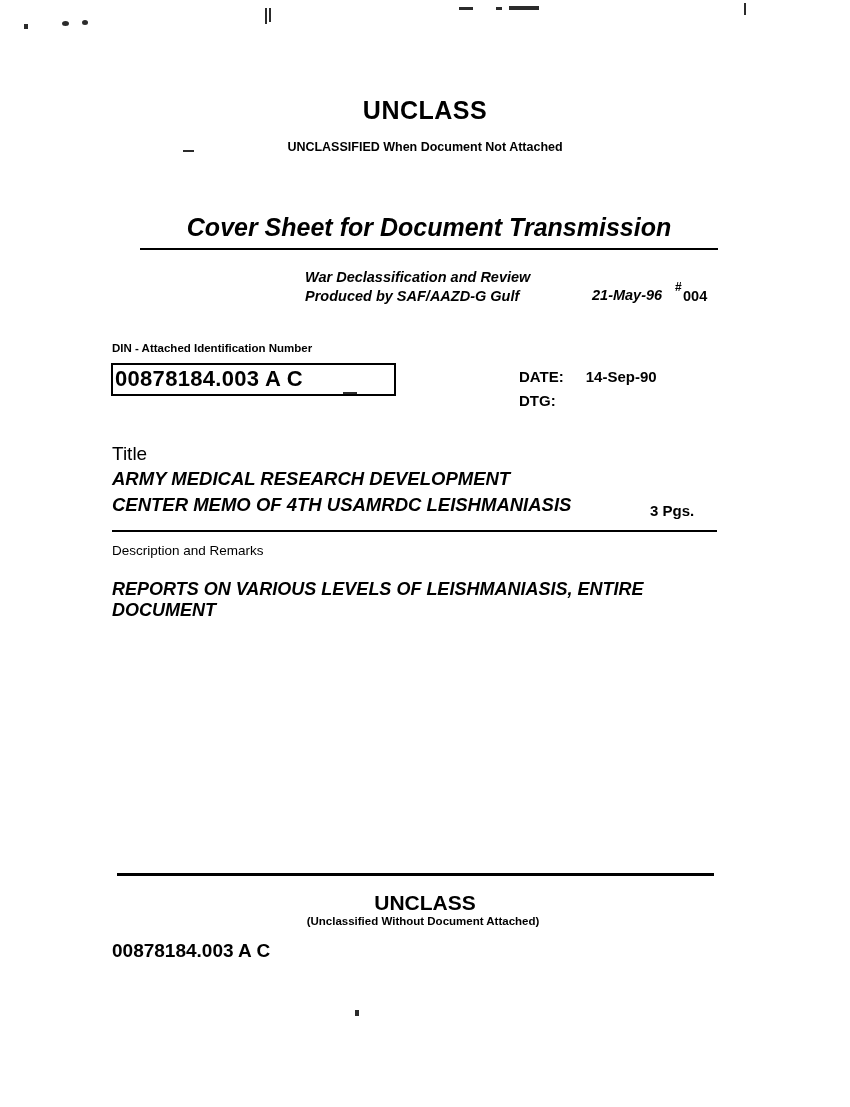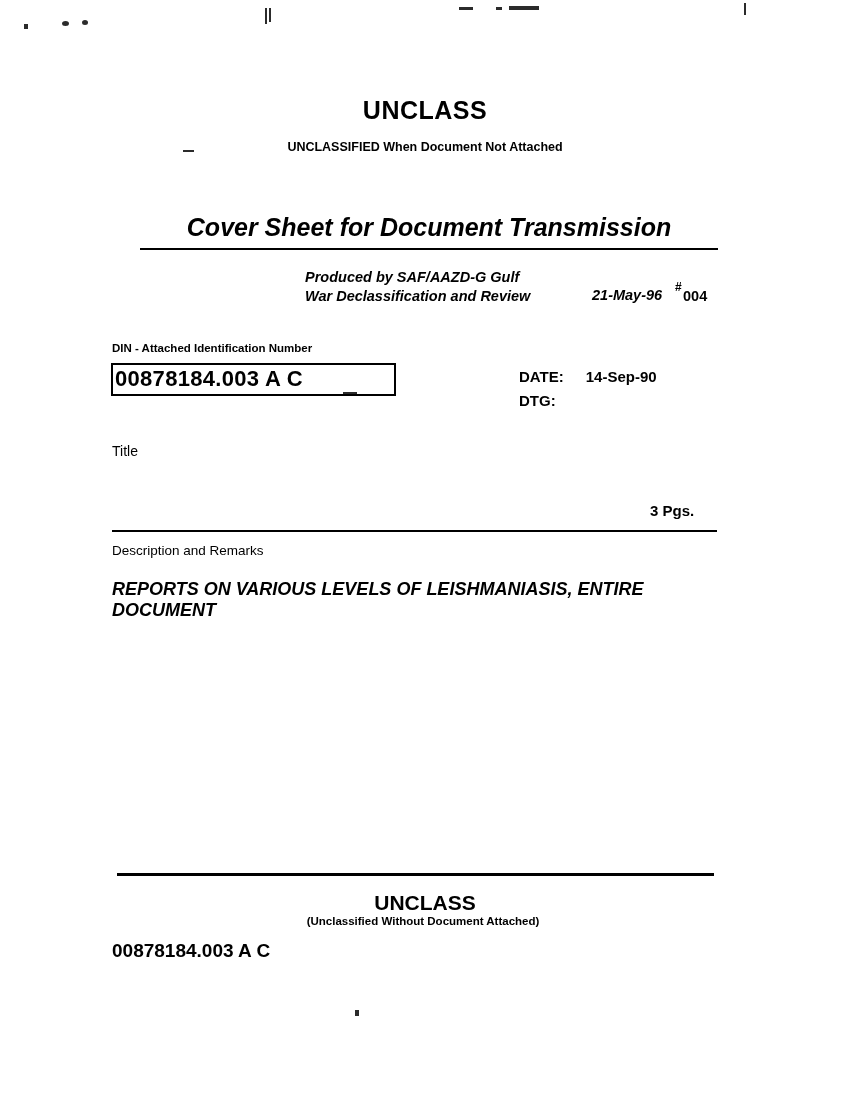--- a/index.html
+++ b/index.html
@@ -141,21 +141,21 @@
     left: 519px;
     top: 392px;
     font-size: 15px;
     font-weight: bold;
   }
 
   .title-label {
     position: absolute;
     left: 112px;
     top: 443px;
-    font-size: 14px;
+    font-size: 19px;
   }
   .doc-title {
     position: absolute;
     left: 112px;
     top: 466px;
     width: 520px;
     font-size: 18.5px;
     font-weight: bold;
     font-style: italic;
     line-height: 26px;
@@ -246,40 +246,44 @@
   <div class="speck" style="left:355px;top:1010px;width:4px;height:6px;"></div>
   <div class="speck" style="left:343px;top:392px;width:14px;height:2px;"></div>
 
   <div class="classification-top">UNCLASS</div>
   <div class="classification-note">UNCLASSIFIED When Document Not Attached</div>
 
   <div class="main-title">Cover Sheet for Document Transmission</div>
   <div class="title-rule"></div>
 
   <div class="producer">
+    <div>War Declassification and Review</div>
     <div>Produced by SAF/AAZD-G Gulf</div>
-    <div>War Declassification and Review</div>
   </div>
 
   <div class="produced-date">21-May-96</div>
   <div class="hash-mark">#</div>
   <div class="seq-number">004</div>
 
   <div class="din-label">DIN - Attached Identification Number</div>
   <div class="din-box"></div>
   <div class="din-value">00878184.003 A C</div>
 
   <div class="date-row">
     <span>DATE:</span><span class="dv">14-Sep-90</span>
   </div>
   <div class="dtg-row">
     <span>DTG:</span><span class="dv"></span>
   </div>
 
   <div class="title-label">Title</div>
+  <div class="doc-title">
+    <div>ARMY MEDICAL RESEARCH DEVELOPMENT</div>
+    <div>CENTER MEMO OF 4TH USAMRDC LEISHMANIASIS</div>
+  </div>
   <div class="pgs">3 Pgs.</div>
 
   <div class="rule-mid"></div>
 
   <div class="desc-label">Description and Remarks</div>
   <div class="desc-text">REPORTS ON VARIOUS LEVELS OF LEISHMANIASIS, ENTIRE DOCUMENT</div>
 
   <div class="rule-bottom"></div>
 
   <div class="classification-bottom">UNCLASS</div>

